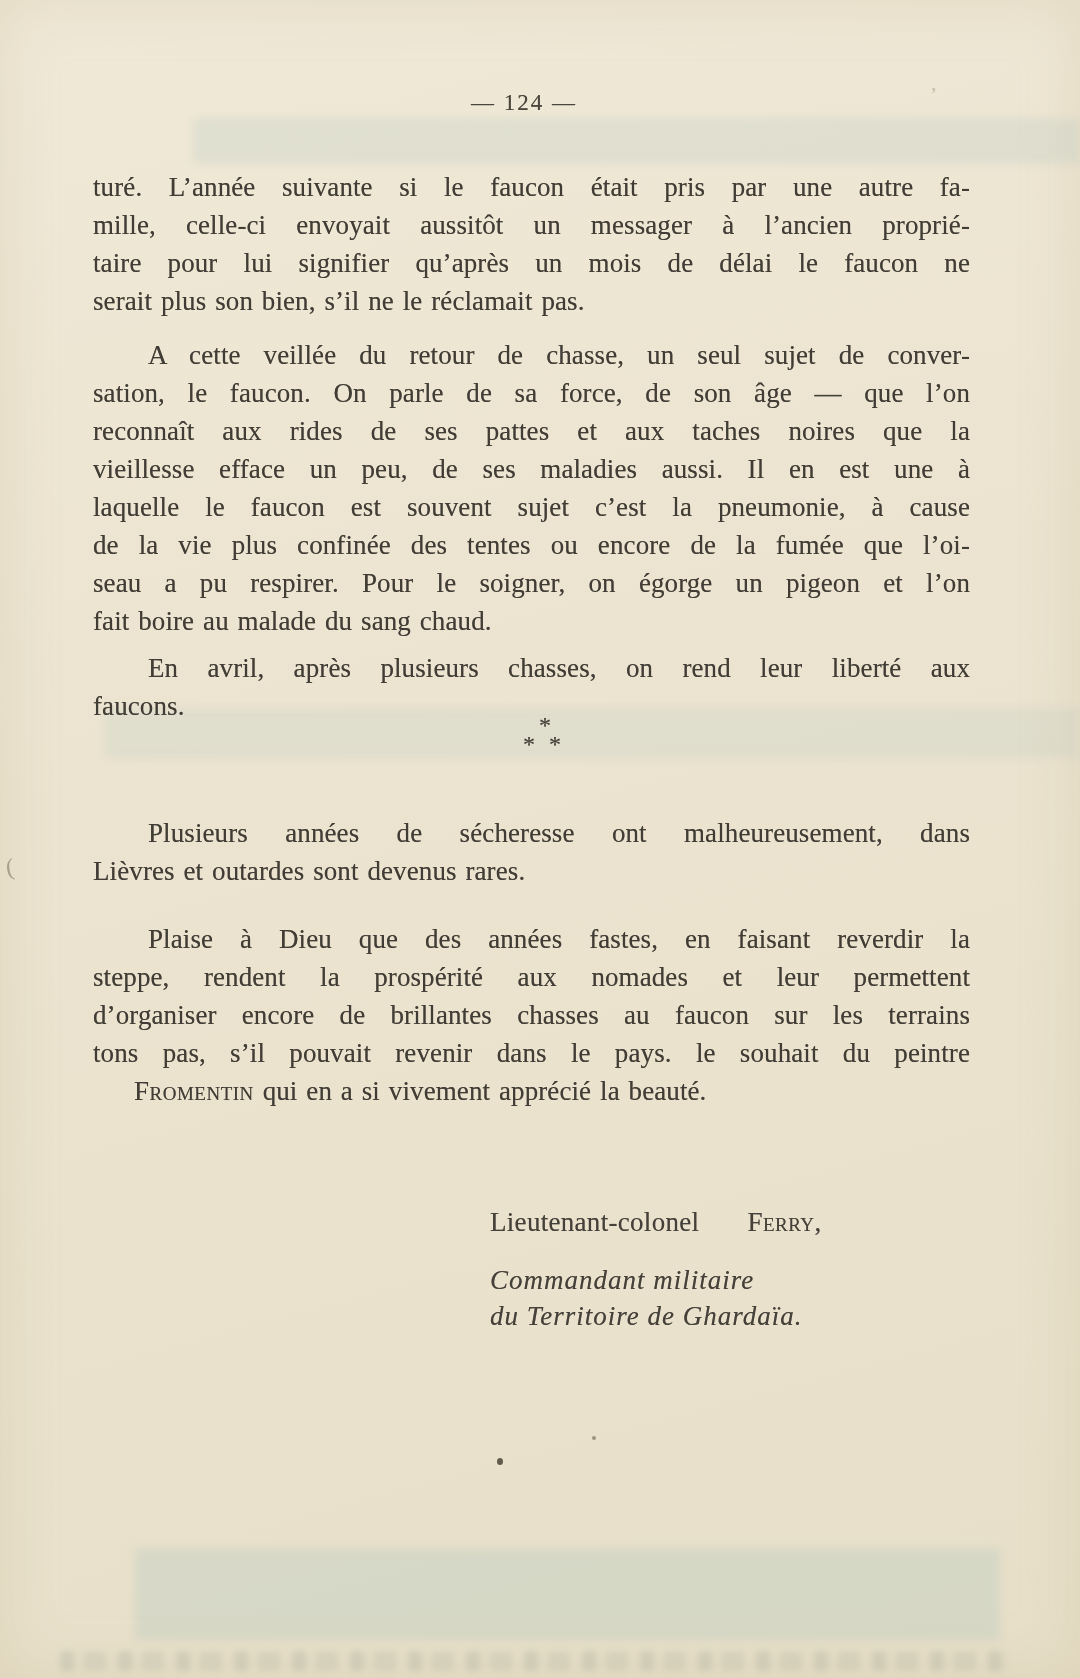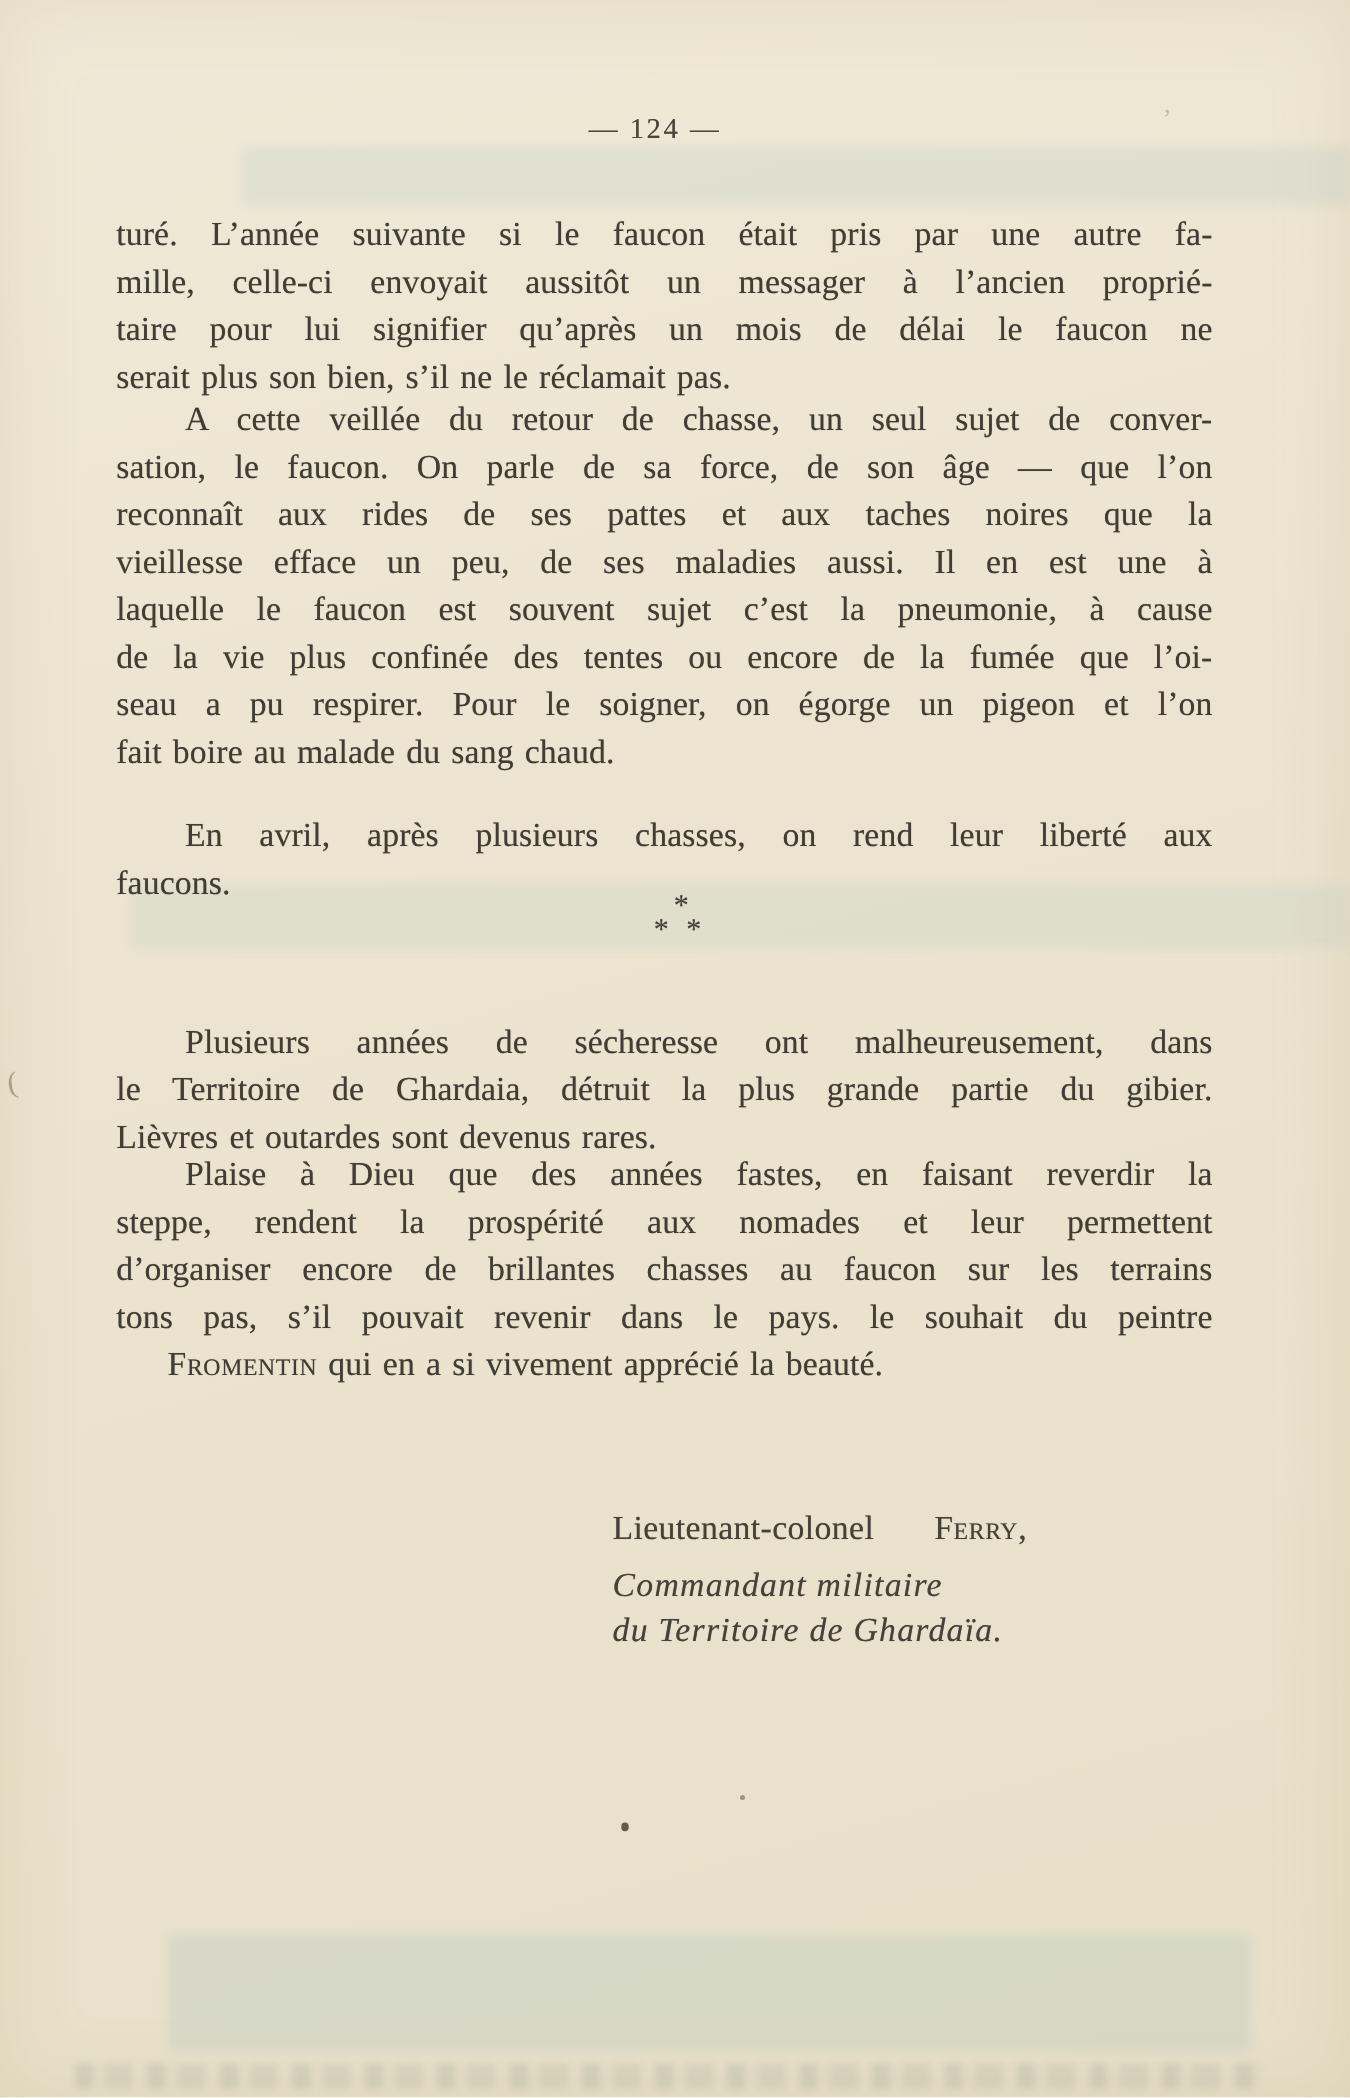--- a/index.html
+++ b/index.html
@@ -62,37 +62,37 @@
   }
   .line{
     height:38px;
     text-align:justify;
     text-align-last:justify;
     white-space:normal;
   }
   .line.last{text-align-last:left;}
   .line.indent{text-indent:55px;}
   .sc{font-variant:small-caps;letter-spacing:0.5px;margin-left:41px;}
-  .p1{top:168px;} .p2{top:316px;} .p3{top:649px;}
+  .p1{top:168px;} .p2{top:336px;} .p3{top:649px;}
   .p4{top:814px;} .p5{top:920px;}
 
   .divider{
     position:absolute;left:460px;top:716px;width:170px;
     text-align:center;font-size:24px;line-height:19px;
     color:#45413a;text-shadow:0 0 0.6px rgba(62,56,46,0.5);
   }
   .divider .row2{word-spacing:-4px;letter-spacing:6px;}
 
   .signature{
     position:absolute;left:490px;top:1205px;width:475px;
     color:#45413a;
     text-shadow:0 0 0.6px rgba(62,56,46,0.5);
   }
   .sig-line1{font-size:27px;line-height:34px;letter-spacing:0.3px;}
-  .sig-line2{font-size:27px;line-height:34px;font-style:italic;margin-top:12px;letter-spacing:1px;}
+  .sig-line2{font-size:27px;line-height:34px;font-style:italic;margin-top:24px;letter-spacing:1px;}
   .sig-line3{font-size:27px;line-height:34px;font-style:italic;margin-top:2px;letter-spacing:1px;}
 </style>
 </head>
 <body>
 
 <div class="page">
 
   <div class="bleed b-top"></div>
   <div class="bleed b-mid"></div>
   <div class="bleed b-bottom"></div>
@@ -127,21 +127,20 @@
     <div class="line last">faucons.</div>
   </div>
 
   <div class="divider">
     <div class="row1">*</div>
     <div class="row2">* *</div>
   </div>
 
   <div class="para p4">
     <div class="line indent">Plusieurs années de sécheresse ont malheureusement, dans</div>
-    <div class="line">le Territoire de Ghardaia, détruit la plus grande partie du gibier.</div>
     <div class="line last">Lièvres et outardes sont devenus rares.</div>
   </div>
 
   <div class="para p5">
     <div class="line indent">Plaise à Dieu que des années fastes, en faisant reverdir la</div>
     <div class="line">steppe, rendent la prospérité aux nomades et leur permettent</div>
     <div class="line">d’organiser encore de brillantes chasses au faucon sur les terrains</div>
     <div class="line">tons pas, s’il pouvait revenir dans le pays. le souhait du peintre</div>
     <div class="line last"><span class="sc">Fromentin</span><span> qui en a si vivement apprécié la beauté.</span></div>
   </div>

